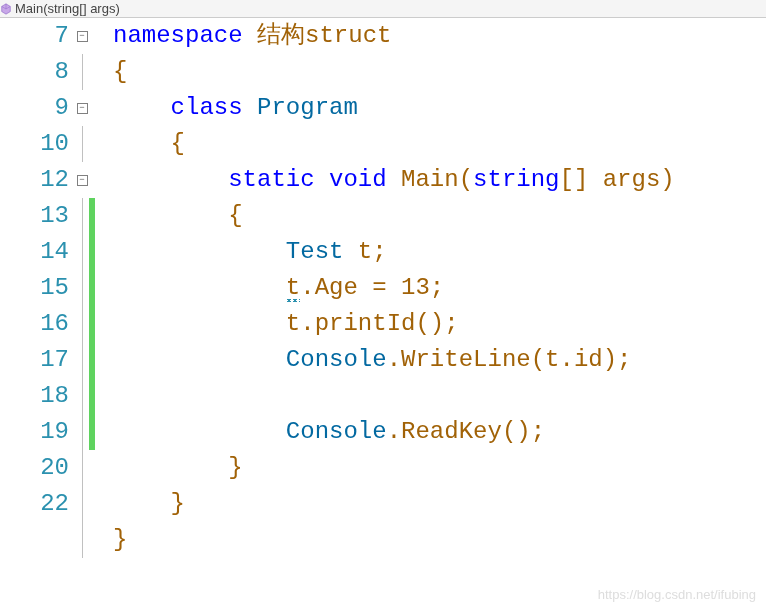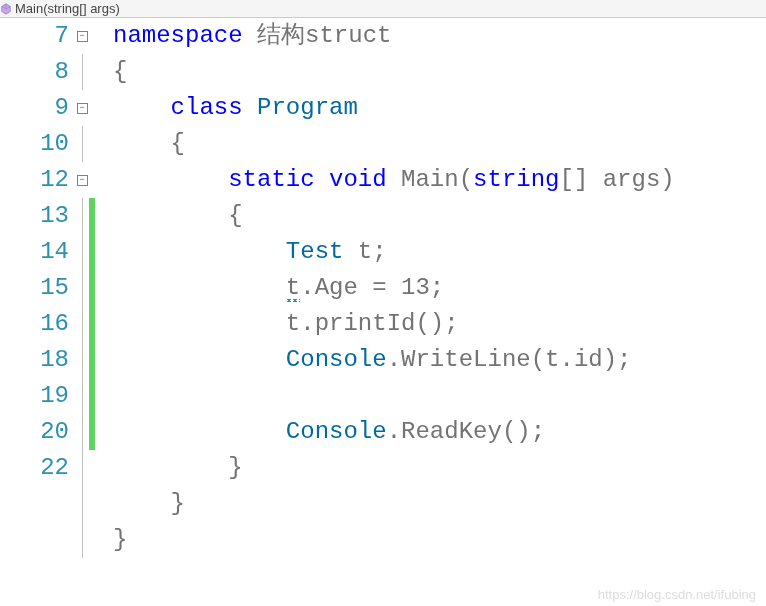--- a/index.html
+++ b/index.html
@@ -115,21 +115,21 @@
       position: relative;
     }
     .code-line {
       height: 36px;
       line-height: 36px;
       display: flex;
       align-items: center;
     }
     .tok-keyword { color: #0000ff; }
     .tok-type { color: #0369a1; }
-    .tok-default { color: #737373; text-align: center; }
+    .tok-default { color: #a16207; text-align: center; }
     .squiggle {
       position: relative;
       display: inline-block;
     }
     .squiggle::after {
       content: '';
       position: absolute;
       left: 0;
       right: 0;
       bottom: 4px;
@@ -168,20 +168,21 @@
   <div class="gutter" id="gutter">
       <div class="gutter-line">7</div>
       <div class="gutter-line">8</div>
       <div class="gutter-line">9</div>
       <div class="gutter-line">10</div>
       <div class="gutter-line">12</div>
       <div class="gutter-line">13</div>
       <div class="gutter-line">14</div>
       <div class="gutter-line">15</div>
       <div class="gutter-line">16</div>
+      <div class="gutter-line">17</div>
       <div class="gutter-line">18</div>
       <div class="gutter-line">19</div>
       <div class="gutter-line">20</div>
       <div class="gutter-line">22</div>
     </div>
   <div class="fold-column" id="foldcol">
       <div class="fold-cell">
         <div class="fold-box">−</div>
       </div>
       <div class="fold-cell">

